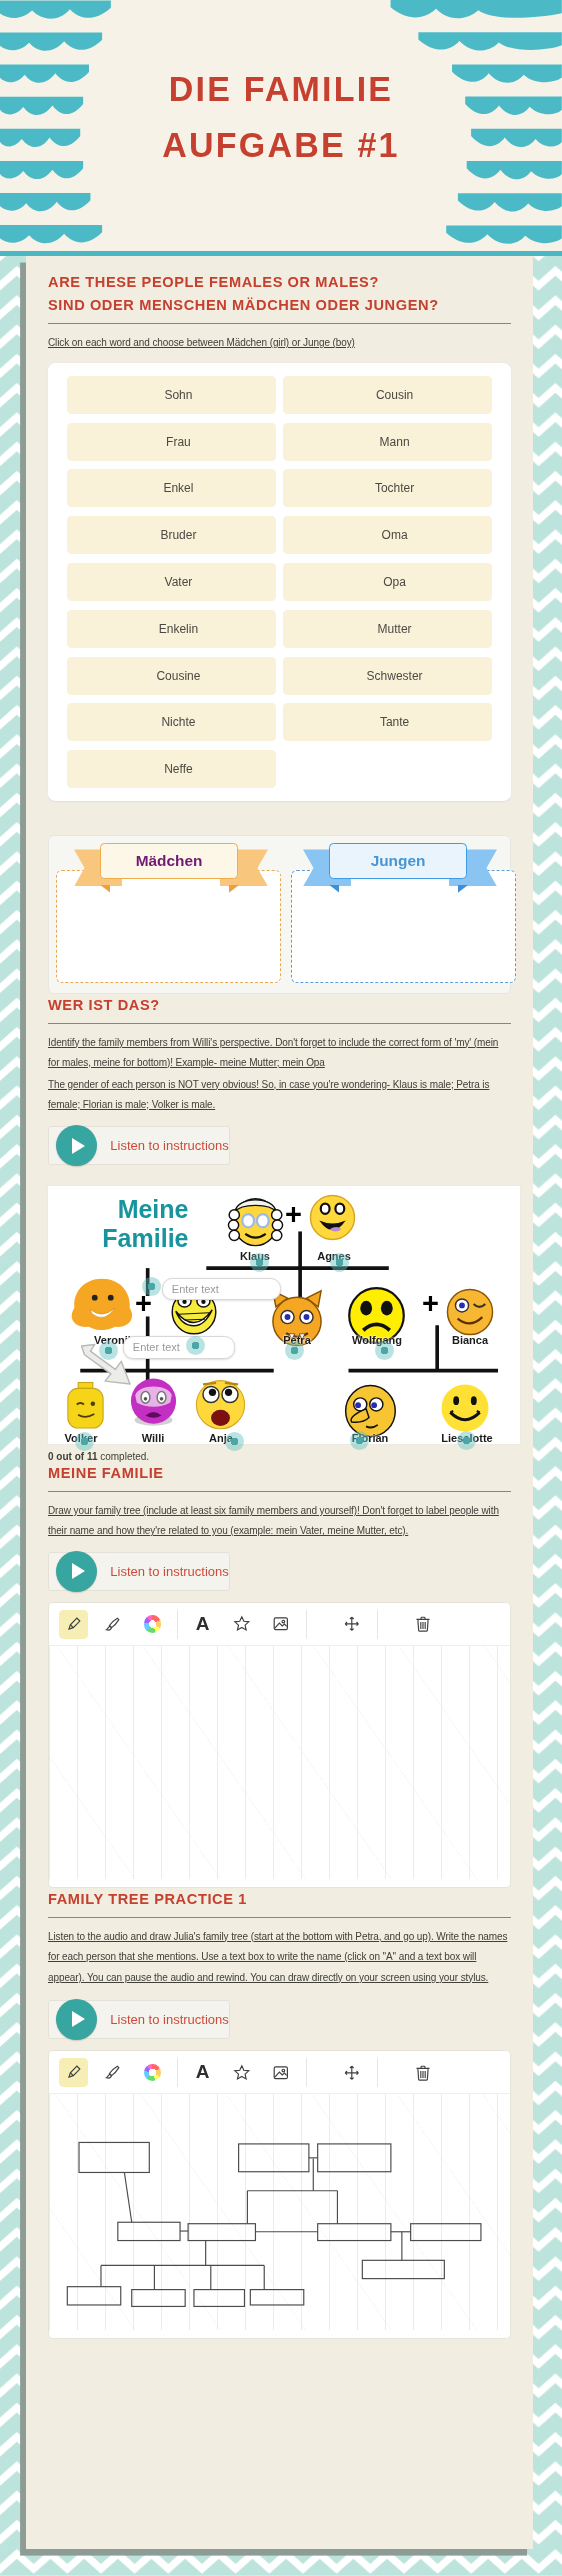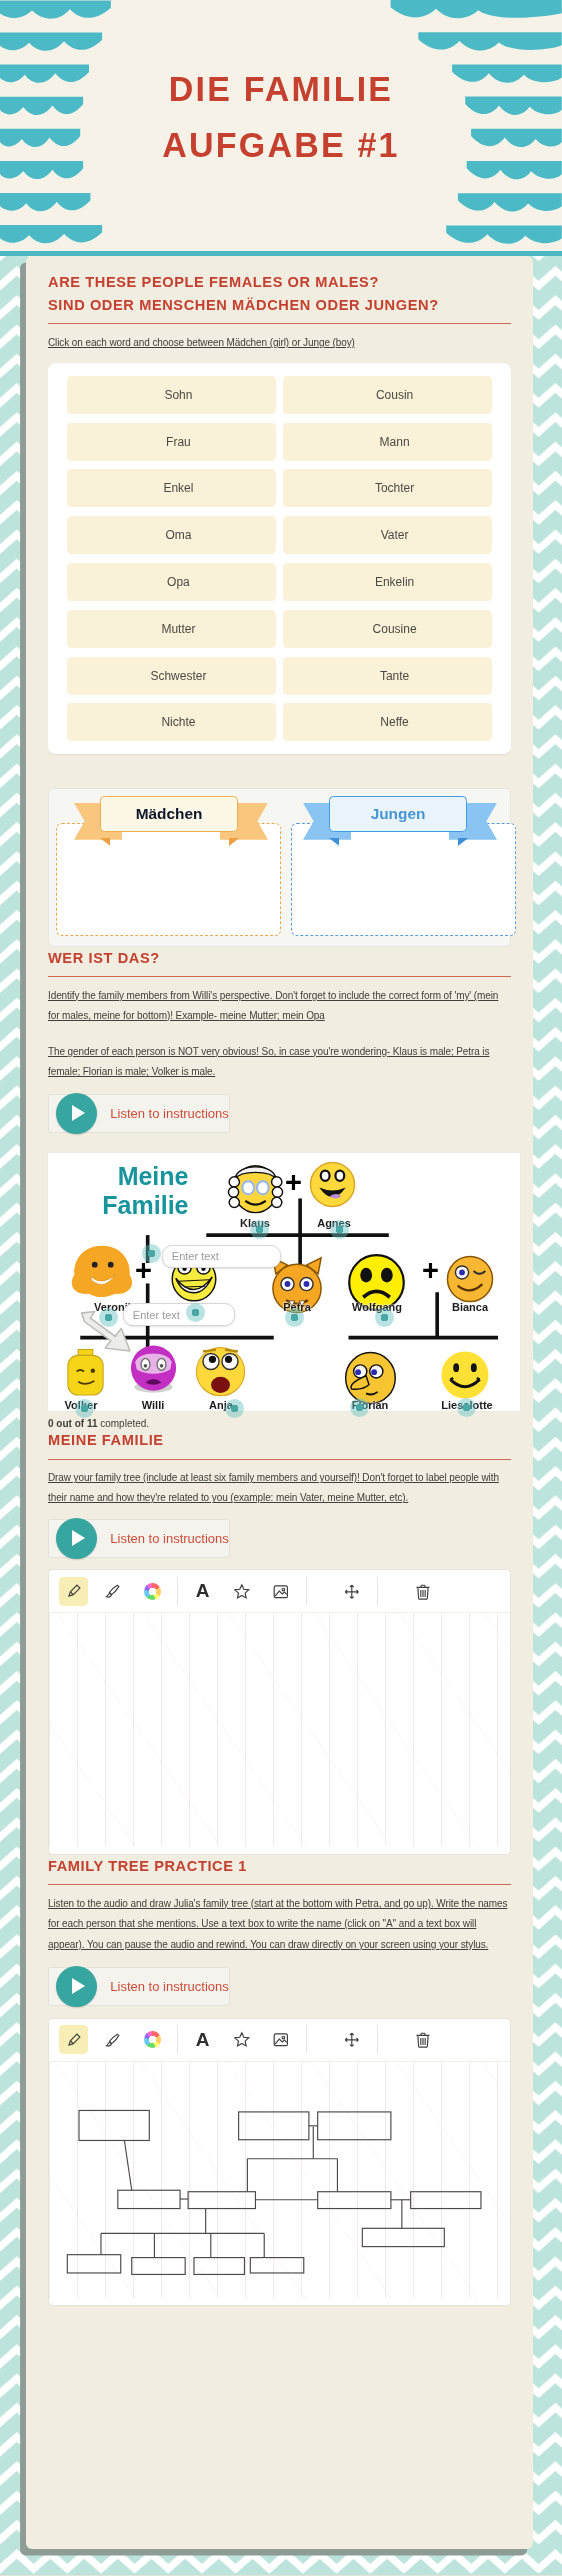--- a/index.html
+++ b/index.html
@@ -3,21 +3,21 @@
 <meta charset="utf-8">
 <style>
   html,body{margin:0;padding:0;}
   body{width:562px;height:2576px;position:relative;font-family:"Liberation Sans",sans-serif;background:#e9e4d6;overflow:hidden;}
   .chev-bg{position:absolute;inset:0;z-index:0;}
   
   .header{position:absolute;top:0;left:0;width:562px;height:251px;background:#f7f2e7;border-bottom:5.9px solid #4bb7c3;z-index:1;}
   .header svg.waves{position:absolute;top:0;}
   .title{position:absolute;top:64px;left:0;width:562px;text-align:center;color:#c5402f;font-weight:800;font-size:34px;letter-spacing:2.2px;line-height:53px;transform:scaleY(1.05);}
   
-  .paper{position:absolute;top:256px;left:26px;width:507px;height:2293px;background:#f1ede0;z-index:2;box-shadow:-5.9px 6.6px 0 0 #8d9c95;border-radius:6px;}
+  .paper{position:absolute;top:256px;left:26px;width:507px;height:2293px;background:#f1ede0;z-index:2;box-shadow:-5.9px 6.6px 0 0 #8d9c95;}
   .content{padding:14.6px 22px 0 22px;color:#42403a;}
   h2.red{color:#c5402f;font-size:14.6px;letter-spacing:0.6px;line-height:23.4px;margin:0;font-weight:800;}
   .redline{border:none;border-top:0.7px solid #c9503c;margin:5.9px 0 0 0;opacity:.85;}
   p.body{font-size:10px;line-height:20px;margin:8.8px 0 0 0;letter-spacing:-0.1px;text-decoration:underline;}
   
   .wordcard{margin-top:10.3px;background:#fff;border-radius:7.3px;padding:12.4px 19px;box-shadow:0 0.7px 1.5px rgba(0,0,0,.06);}
   .wordgrid{display:grid;grid-template-columns:1fr 1fr;gap:8.8px 7.3px;}
   .chip{background:#faf1d9;border-radius:4.4px;height:38px;display:flex;align-items:center;justify-content:center;font-size:12px;color:#4b4943;padding-left:14px;}
   
   .dropcard{position:relative;margin-top:34px;height:157px;background:#f6f6f3;border:0.7px solid #e8e6de;border-radius:5.9px;}
@@ -117,56 +117,57 @@
   <p class="body">Click on each word and choose between Mädchen (girl) or Junge (boy)</p>
 
   <div class="wordcard">
     <div class="wordgrid">
       <div class="chip">Sohn</div>
       <div class="chip">Cousin</div>
       <div class="chip">Frau</div>
       <div class="chip">Mann</div>
       <div class="chip">Enkel</div>
       <div class="chip">Tochter</div>
+      <div class="chip">Bruder</div>
       <div class="chip">Oma</div>
       <div class="chip">Vater</div>
       <div class="chip">Opa</div>
       <div class="chip">Enkelin</div>
       <div class="chip">Mutter</div>
       <div class="chip">Cousine</div>
       <div class="chip">Schwester</div>
+      <div class="chip">Nichte</div>
       <div class="chip">Tante</div>
-      <div class="chip">Nichte</div>
       <div class="chip">Neffe</div>
     </div>
   </div>
 
   <div class="dropcard">
     <div class="dashbox girls"></div>
     <div class="dashbox boys"></div>
     <div class="ribbon" style="left:25px;width:194px">
       <div class="flag left" style="left:0;background:#f8c77d"></div>
       <div class="flag right" style="left:146px;background:#f8c77d"></div>
       <div class="fold l" style="left:26px;background:#ef9f3f"></div>
       <div class="fold r" style="left:155px;background:#ef9f3f"></div>
-      <div class="rlabel" style="left:26px;width:136px;background:#fdf7e7;border:1.5px solid #efae4e;color:#0f172a">Mädchen</div>
+      <div class="rlabel" style="left:26px;width:136px;background:#fdf7e7;border:1.5px solid #efae4e;color:#701a75">Mädchen</div>
     </div>
     <div class="ribbon" style="left:254px;width:194px">
       <div class="flag left" style="left:0;background:#8ac4f2"></div>
       <div class="flag right" style="left:146px;background:#8ac4f2"></div>
       <div class="fold l" style="left:26px;background:#3e8fd8"></div>
       <div class="fold r" style="left:155px;background:#3e8fd8"></div>
       <div class="rlabel" style="left:26px;width:136px;background:#eaf4fc;border:1.5px solid #3e9ce2;color:#4795d2">Jungen</div>
     </div>
   </div>
 
   <h2 class="red gap-md">WER IST DAS?</h2>
   <hr class="redline">
   <p class="body">Identify the family members from Willi's perspective. Don't forget to include the correct form of 'my' (mein for males, meine for bottom)! Example- meine Mutter; mein Opa</p>
-  <p class="body" style="margin-top:16px">The gender of each person is NOT very obvious! So, in case you're wondering- Klaus is male; Petra is female; Florian is male; Volker is male.</p>
+  <p class="body" style="margin-top:2px">The gender of each person is NOT very obvious! So, in case you're wondering- Klaus is male; Petra is female; Florian is male; Volker is male.</p>
 
   <div class="listen">
     <div class="play">
           <span class="tri"></span>
         </div>
     <span class="lbl">Listen to instructions</span>
   </div>
 
   <div class="treebox">
     <svg width="472" height="258" style="position:absolute;left:0;top:0;z-index:1" viewBox="0 0 644 352">

